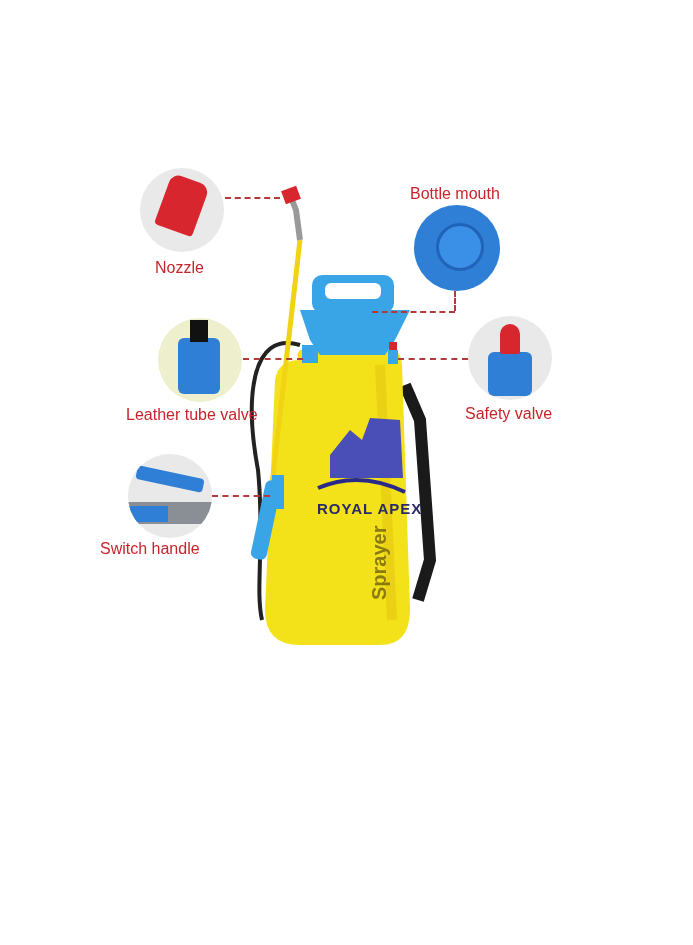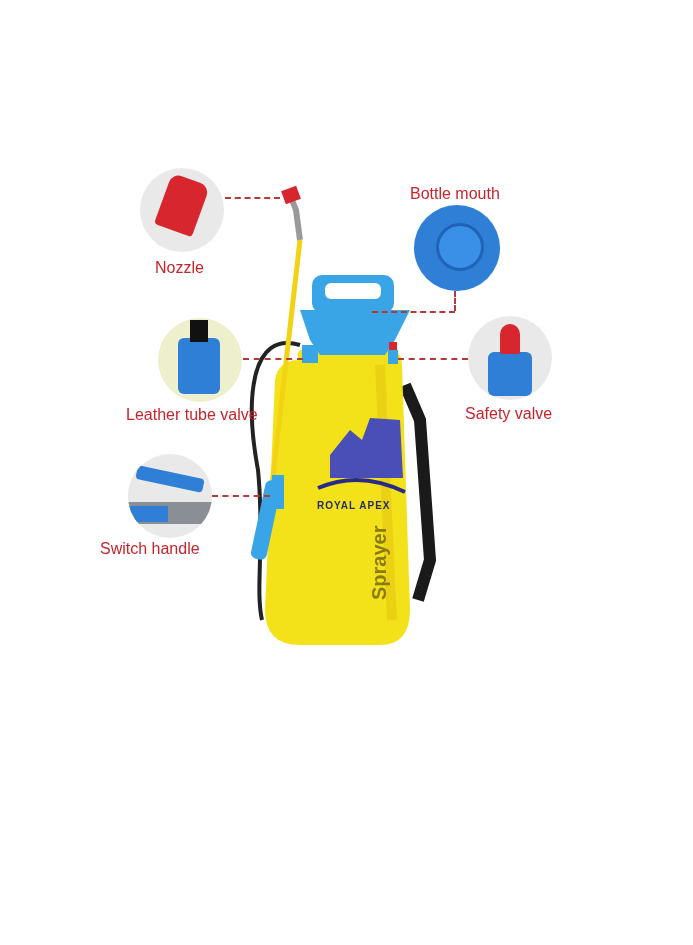--- a/index.html
+++ b/index.html
@@ -36,21 +36,21 @@
     <rect x="283" y="188" width="16" height="14" fill="#d8262f" transform="rotate(-20 291 195)"></rect>
 
     <rect x="258" y="480" width="16" height="80" rx="6" fill="#39a4e6" transform="rotate(12 266 520)"></rect>
     <rect x="272" y="475" width="12" height="34" fill="#39a4e6"></rect>
 
     <polygon points="330,455 350,430 362,440 370,418 400,420 403,478 330,478" fill="#4a4fb8"></polygon>
     <path d="M318 488 Q360 470 405 492" stroke="#2a2a8a" stroke-width="4" fill="none"></path>
   </svg>
 </div>
 
-<div class="abs" style="left:317px;top:500px;font-size:10px;color:#2a2a6a;font-weight:bold;letter-spacing:1px;">ROYAL APEX</div>
+<div class="abs" style="left:317px;top:500px;font-size:15px;color:#2a2a6a;font-weight:bold;letter-spacing:1px;">ROYAL APEX</div>
 <div class="abs" style="left:368px;top:525px;font-size:20px;color:#8a7a10;font-weight:bold;transform:rotate(-90deg);transform-origin:left top;top:600px;">Sprayer</div>
 
 <div class="circle" style="left:140px;top:168px;width:84px;height:84px;">
   <div style="position:absolute;left:22px;top:10px;width:40px;height:54px;background:#d8262f;border-radius:10px 10px 4px 4px;transform:rotate(20deg);"></div>
 </div>
 <div class="dash" style="left:225px;top:197px;width:55px;"></div>
 <div class="label" style="left:155px;top:259px;">Nozzle</div>
 
 <div class="label" style="left:410px;top:185px;">Bottle mouth</div>
 <div class="circle" style="left:414px;top:205px;width:86px;height:86px;background:#2f7fd6;">

